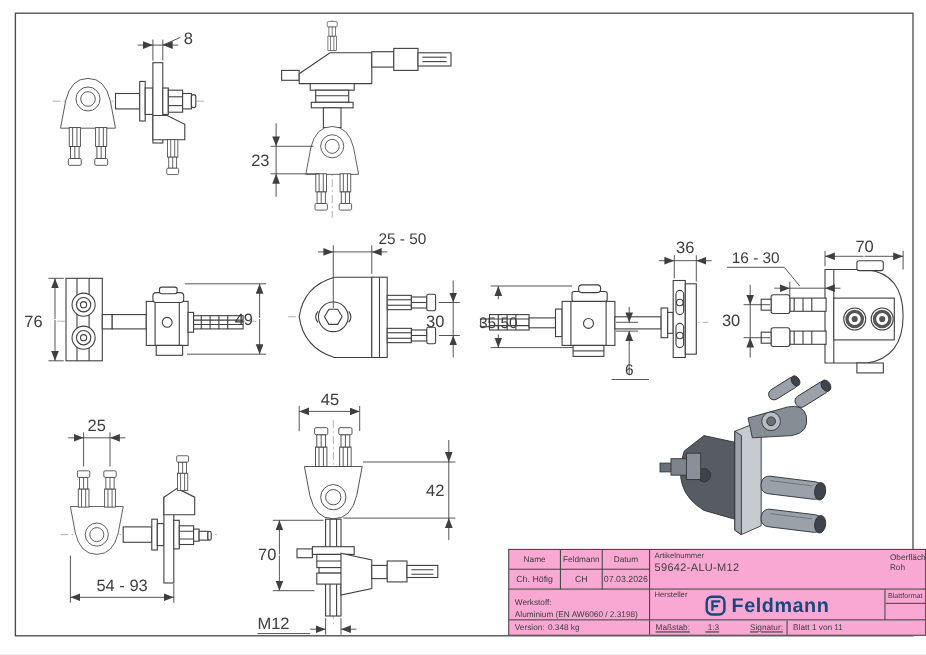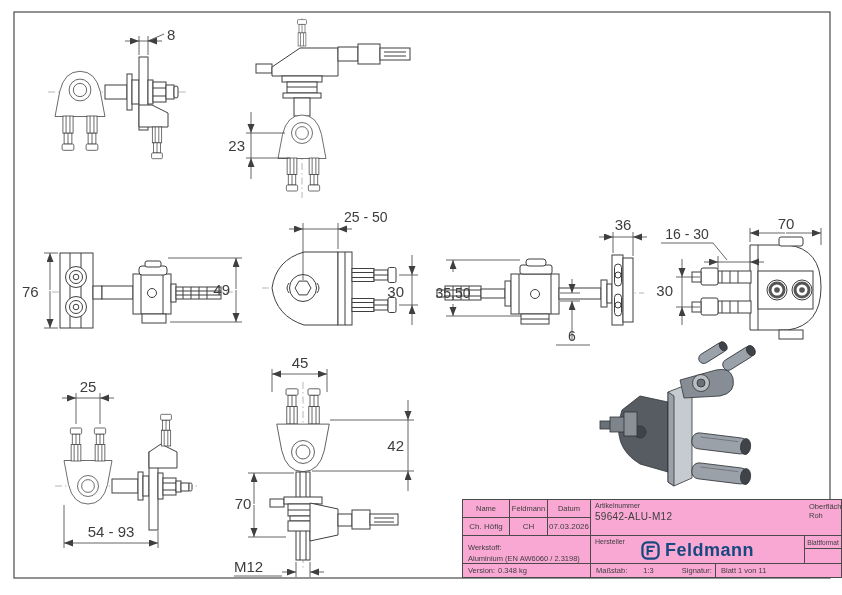--- a/index.html
+++ b/index.html
@@ -21,21 +21,21 @@
   .wkcell .lbl{margin-bottom:2px;}
   .hercell{justify-content:flex-start;align-items:flex-start;}
   .her-lbl{position:absolute;left:4px;top:2px;font-size:7px;}
   .logo{position:absolute;left:0;top:4px;width:100%;display:flex;align-items:center;justify-content:center;gap:5px;}
   .logo-name{font-size:18px;font-weight:bold;color:#17497f;letter-spacing:.5px;}
   .bf-lbl{position:absolute;left:0;top:0;width:100%;height:13px;font-size:6.5px;display:flex;
           align-items:center;justify-content:center;border-bottom:1px solid #4a4a4a;box-sizing:border-box;}
   .bf-val{position:absolute;left:0;top:13px;width:100%;height:15px;font-size:12px;display:flex;
           align-items:center;justify-content:center;margin-top:15px;}
   .rowtext{justify-content:flex-start;padding-left:5px;font-size:7.5px;gap:3px;}
-  .mass{gap:0;} .mass span{margin-right:14px;white-space:nowrap;}
+  .mass{gap:0;text-decoration:underline;} .mass span{margin-right:14px;white-space:nowrap;}
 </style>
 </head>
 <body>
 
 <div class="page">
 
 <svg class="canvas" width="842" height="595" viewBox="0 0 842 595">
   <defs>
     <marker id="arw" markerWidth="10" markerHeight="8" refX="9" refY="3.5" orient="auto" markerUnits="userSpaceOnUse">
       <path d="M0,0 L9,3.5 L0,7 Z" fill="#3f3f3f"></path>

